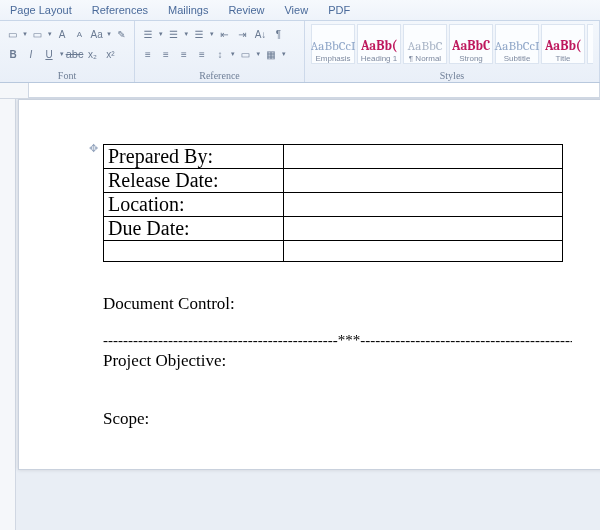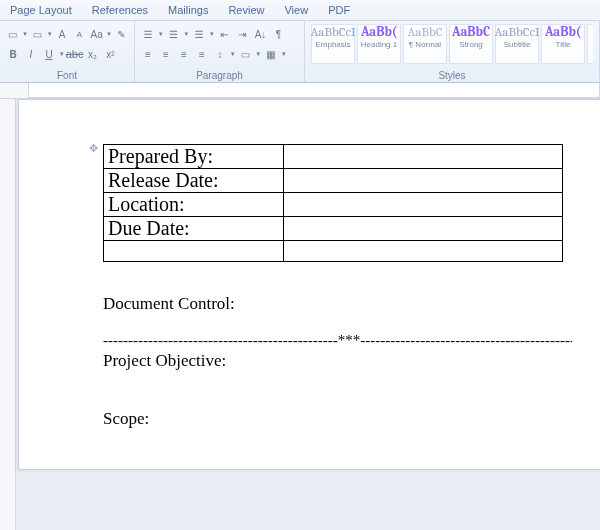--- a/index.html
+++ b/index.html
@@ -41,20 +41,21 @@
     flex-direction: column;
     justify-content: space-between;
     padding: 3px 6px 1px 6px;
     min-width: 0;
   }
   .group-label {
     text-align: center;
     font-size: 10px;
     color: #6f7f97;
     margin-top: auto;
+    font-family: Liberation Serif, serif;
   }
   .group-font { width: 135px; }
   .group-para { width: 170px; }
   .group-styles { flex: 1; }
   .toolbar-row {
     display: flex;
     align-items: center;
     gap: 4px;
     height: 20px;
   }
@@ -72,33 +73,33 @@
     overflow: hidden;
     height: 40px;
   }
   .style-item {
     width: 44px;
     border: 1px solid #dbe4f0;
     background: #fbfdff;
     display: flex;
     flex-direction: column;
     align-items: center;
-    justify-content: flex-start;
+    justify-content: flex-end;
     font-size: 8px;
     color: #7e8aa0;
     flex-shrink: 0;
   }
   .style-item .preview {
     font-family: "Cambria", "Times New Roman", serif;
     font-size: 13px;
     color: #a8b4c6;
     line-height: 1;
     margin-bottom: 2px;
   }
-  .style-item .preview.bold { color:#8b5cf6; font-weight:700; }
+  .style-item .preview.bold { color:#be185d; font-weight:700; }
   .style-item .preview.blue { color:#8fa6c8; }
   
   .ruler {
     height: 16px;
     background: #f5f7fa;
     border-bottom: 1px solid #d0d7e2;
     position: relative;
   }
   .ruler-inner {
     position: absolute;
@@ -244,21 +245,21 @@
       <span class="btn">≡</span>
       <span class="btn">≡</span>
       <span class="btn">≡</span>
       <span class="btn">↕</span>
         <span class="tri">▾</span>
       <span class="btn">▭</span>
         <span class="tri">▾</span>
       <span class="btn">▦</span>
         <span class="tri">▾</span>
     </div>
-    <div class="group-label">Paragraph</div>
+    <div class="group-label">Reference</div>
   </div>
 
   <div class="group group-styles">
     <div class="styles-row">
       <div class="style-item">
           <div class="preview blue">AaBbCcI</div>
           <div>Emphasis</div>
         </div>
       <div class="style-item">
           <div class="preview bold">AaBb(</div>

